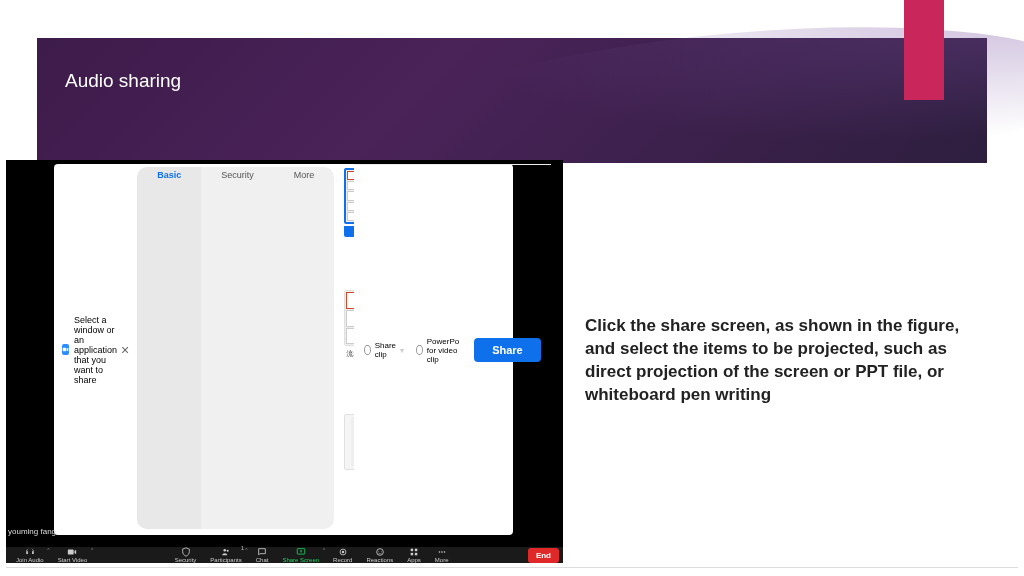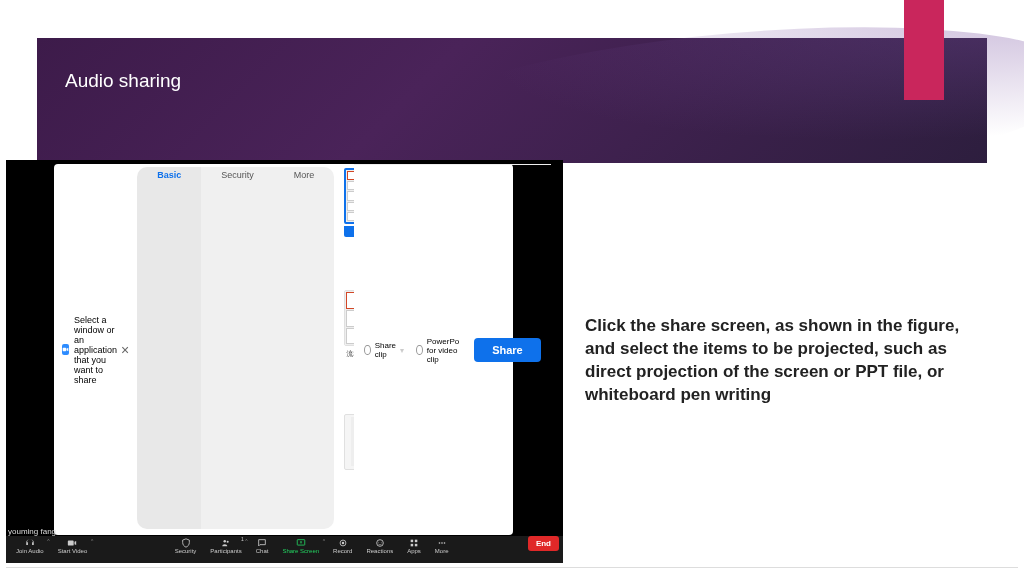--- a/index.html
+++ b/index.html
@@ -105,22 +105,22 @@
 }
 .checkbox-shape { width: 10px; height: 10px; border: 1px solid #999; border-radius: 50%; }
 .share-btn {
   margin-left: auto; background: #0e71eb; color: #fff; padding: 6px 18px;
   border-radius: 4px; font-size: 11px; font-weight: 600; cursor: pointer;
 }
 
 .user-tag { position: absolute; bottom: 27px; left: 2px; font-size: 8px; color: #ddd; }
 
 .zoom-toolbar {
-  position: absolute; bottom: 0; left: 0; right: 0; height: 27px;
-  background: #1a1a1a; display: flex; align-items: flex-start; padding: 0 4px; gap: 2px;
+  position: absolute; bottom: 0; left: 0; right: 0; height: 16px;
+  background: #1a1a1a; display: flex; align-items: center; padding: 0 4px; gap: 2px;
 }
 .tb-item {
   display: flex; flex-direction: column; align-items: center; justify-content: center;
   color: #ccc; font-size: 6px; padding: 2px 6px; cursor: pointer; position: relative;
 }
 .tb-item.green { color: #23d160; }
 .tb-icon { width: 12px; height: 10px; display: flex; align-items: center; justify-content: center; }
 .tb-caret { position: absolute; top: 2px; right: 0; font-size: 5px; color: #888; }
 .tb-badge { position: absolute; top: 0; right: 4px; font-size: 5px; color: #ccc; }
 .end-btn {

